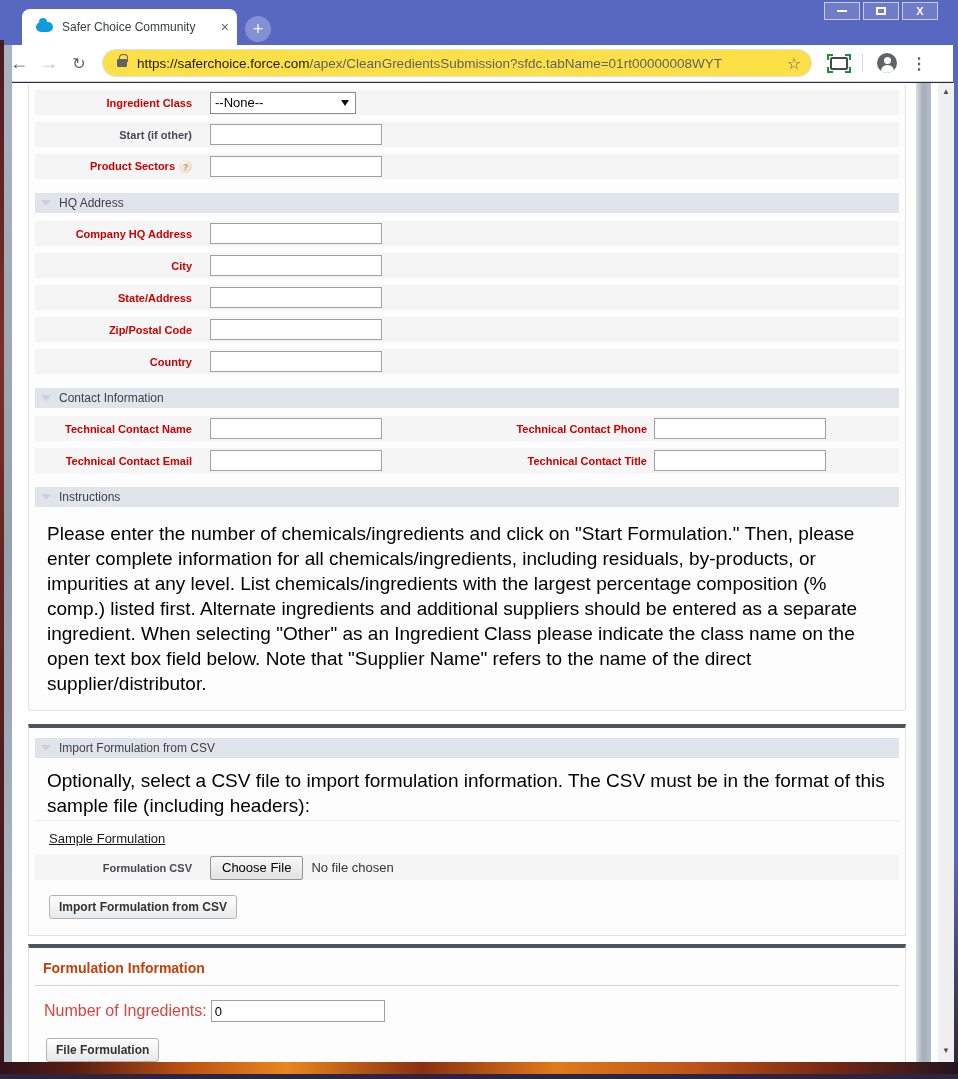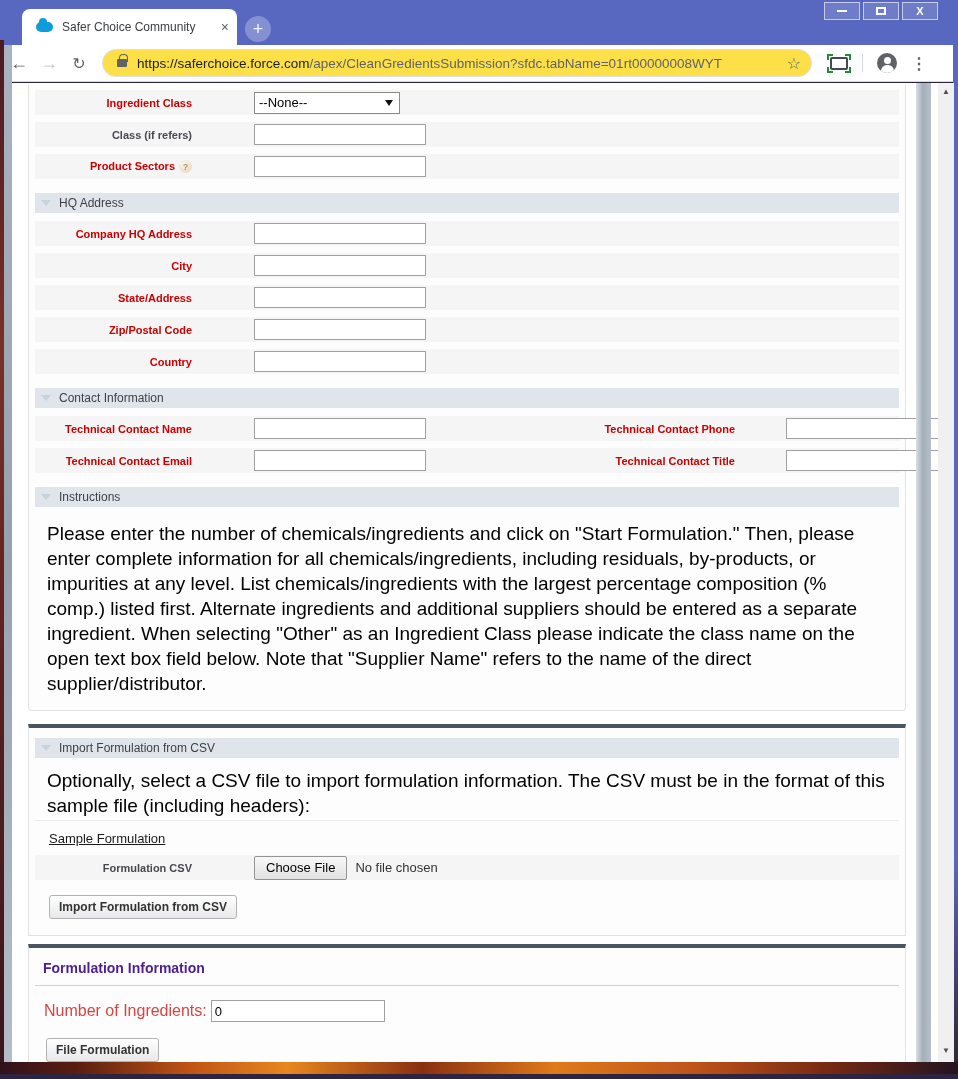--- a/index.html
+++ b/index.html
@@ -69,21 +69,21 @@
   .panel-1 { margin-top:2px; border-top:none; padding:5px 6px 12px 6px; }
   .panel-dark { border-radius:0; border-top:4px solid #4a5560; padding:6px 6px 16px 6px; }
   .panel-2 { margin-top:13px; }
   .panel-3 { margin-top:8px; padding-top:0; }
 
   .section-header { height:20px; background:#dfe5eb; display:flex; align-items:center; padding:0 6px; margin:14px 0 8px 0; cursor:default; }
   .section-header:first-child { margin-top:4px; }
   .disclosure { width:0; height:0; border-left:5px solid transparent; border-right:5px solid transparent; border-top:6px solid #c9d2da; margin-right:8px; }
   .section-title { font-size:12px; font-weight:normal; color:#3f3f45; }
 
-  .frow { height:25px; margin-bottom:7px; background:#f5f5f5; display:grid; grid-template-columns:157px 215px 240px auto; align-items:center;gap:44px; }
+  .frow { height:25px; margin-bottom:7px; background:#f5f5f5; display:grid; grid-template-columns:157px 215px 240px auto; align-items:center; }
   .frow-single { grid-template-columns:157px auto 0 0; }
   .flabel { font-size:11px; font-weight:bold; text-align:right; white-space:nowrap; }
   .flabel .req { color:#cc0000; }
   .flabel .opt { color:#48484f; }
   .fcell { padding-left:18px; display:flex; align-items:center; }
   .fcell-2 { padding-left:7px; }
   input[type=text] { width:172px; height:21px; border:1px solid #a0a0a0; background:#fff; font-family:"Liberation Sans",sans-serif; font-size:13px; padding:0 3px; }
   .select-wrap { position:relative; width:146px; height:22px; }
   select { width:146px; height:22px; border:1px solid #8a8a8a; background:#fff; font-family:"Liberation Sans",sans-serif; font-size:13px; appearance:none; -webkit-appearance:none; padding:0 18px 0 4px; border-radius:0; }
   .select-arrow { position:absolute; right:7px; top:8px; width:0; height:0; border-left:4px solid transparent; border-right:4px solid transparent; border-top:6px solid #111; pointer-events:none; }
@@ -95,21 +95,21 @@
   .link-row { border-top:1px solid #ececec; padding:8px 0 6px 14px; }
   a.sample-link { font-size:13px; color:#1a1a1a; text-decoration:underline; cursor:pointer; }
 
   .csv-row { margin-top:2px; }
   .file-btn { height:24px; padding:0 11px; font-family:"Liberation Sans",sans-serif; font-size:13px; color:#000; background:linear-gradient(180deg,#f8f8f8,#e2e2e2); border:1px solid #949494; border-radius:2px; cursor:default; }
   .no-file { font-size:13px; color:#333; margin-left:8px; }
 
   .sf-btn { font-family:"Liberation Sans",sans-serif; font-size:12px; font-weight:bold; color:#333; background:linear-gradient(180deg,#ffffff,#e7e8ea); border:1px solid #b2b2b2; border-radius:3px; padding:4px 9px; cursor:default; }
   .btn-row { padding:8px 0 0 14px; }
 
-  .pb-title { font-size:14px; font-weight:bold; color:#4c1d95; padding:12px 0 9px 8px; border-bottom:1px solid #d2d2d2; }
+  .pb-title { font-size:14px; font-weight:bold; color:#c2410c; padding:12px 0 9px 8px; border-bottom:1px solid #d2d2d2; }
   .num-row { display:flex; align-items:center; padding:14px 0 0 9px; }
   .num-label { font-size:16px; color:#d64541; margin-right:4px; }
   .num-row input[type=text]{ width:174px; height:22px; }
   .panel-3 .btn-row { padding:16px 0 0 11px; }
 </style>
 </head>
 <body>
 
 <div class="titlebar">
   <div class="win-controls">
@@ -160,21 +160,21 @@
       <span class="flabel"><span class="req">Ingredient Class</span></span>
       <span class="fcell">
         <span class="select-wrap">
           <select><option>--None--</option></select>
           <span class="select-arrow"></span>
         </span>
       </span>
     </div>
 
     <div class="frow frow-single">
-      <span class="flabel"><span class="opt">Class (if refers)</span></span>
+      <span class="flabel"><span class="opt">Start (if other)</span></span>
       <span class="fcell">
           <input type="text" value="" style="">
         </span>
     </div>
 
     <div class="frow frow-single">
       <span class="flabel"><span class="req">Product Sectors</span><span class="help-icon">?</span></span>
       <span class="fcell">
           <input type="text" value="" style="">
         </span>

